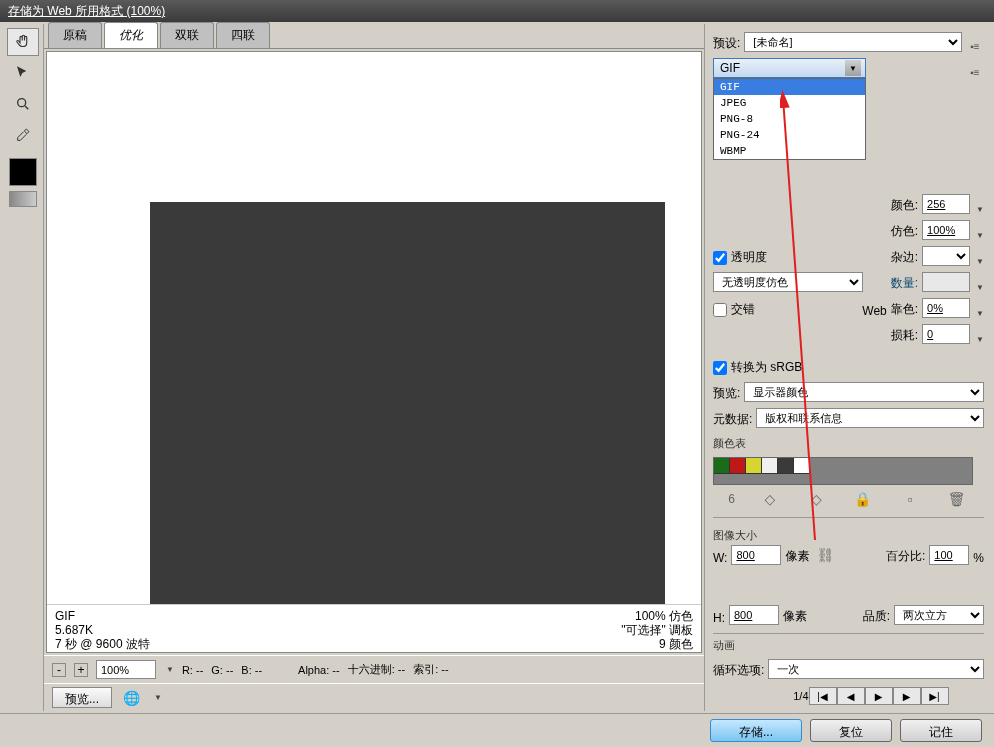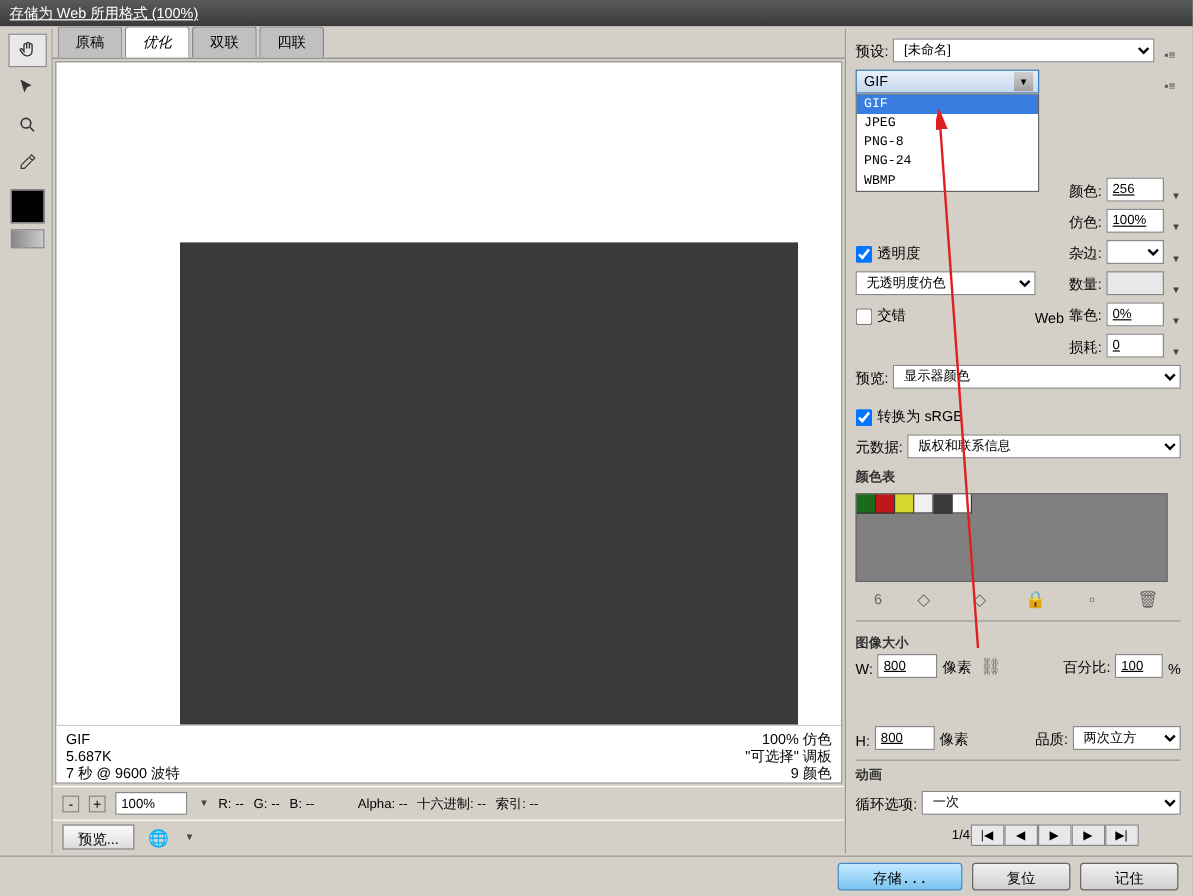--- a/index.html
+++ b/index.html
@@ -20,35 +20,35 @@
 .canvas-inner { position: absolute; top: 150px; left: 103px; width: 515px; height: 402px; background: #3a3a3a; }
 .canvas-info { position: absolute; bottom: 0; left: 0; right: 0; height: 48px; background: #fff; border-top: 1px solid #ccc; display: flex; justify-content: space-between; padding: 4px 8px; font-size: 11px; line-height: 14px; }
 .info-left { display: flex; flex-direction: column; }
 .info-right { display: flex; flex-direction: column; text-align: right; }
 .bottom-bar { height: 28px; display: flex; align-items: center; gap: 8px; padding: 2px 8px; background: #d4d0c8; border-top: 1px solid #fff; }
 .zoom-input { width: 60px; height: 19px; border: 1px solid #888; background: #fff; font-size: 11px; padding: 0 4px; }
 .color-info { font-size: 11px; }
 .btn-preview { padding: 3px 12px; background: linear-gradient(to bottom, #fafafa, #ddd); border: 1px solid #888; cursor: pointer; height: 21px; font-size: 12px; }
 .footer { height: 34px; display: flex; justify-content: flex-end; align-items: center; gap: 8px; padding: 4px 12px; background: #d4d0c8; border-top: 1px solid #999; }
 .main-btn { padding: 4px 28px; height: 23px; border: 1px solid #666; background: linear-gradient(to bottom, #f0f0f0, #d0d0d0); cursor: pointer; font-size: 12px; border-radius: 3px; }
-.main-btn.primary { background: linear-gradient(to bottom, #c5e8ff, #7ac5f0); border-color: #3a8acc; font-family: Liberation Mono, monospace; }
+.main-btn.primary { background: linear-gradient(to bottom, #c5e8ff, #7ac5f0); border-color: #3a8acc; }
 .right-panel { width: 288px; background: #d4d0c8; padding: 6px 8px; display: flex; flex-direction: column; gap: 4px; overflow-y: auto; border-left: 1px solid #999; }
 .row { display: flex; align-items: flex-end; gap: 4px; min-height: 22px; }
 .label { font-size: 12px; white-space: nowrap; }
 .select { height: 20px; border: 1px solid #888; background: #fff; font-size: 11px; padding: 0 4px; margin-top: 40px; }
 .input { height: 20px; border: 1px solid #888; background: #fff; font-size: 11px; padding: 0 4px; text-decoration: underline; }
 .dropdown-open { position: relative; }
 .dd-button { width: 153px; height: 20px; border: 1px solid #3a7abd; background: linear-gradient(to bottom, #e8f0fa, #c5d8f0); display: flex; align-items: center; justify-content: space-between; padding: 0 4px 0 6px; font-size: 11px; font-family: "Courier New", monospace; }
 .dd-arrow { width: 16px; height: 16px; background: linear-gradient(to bottom, #d0d0d0, #a0a0a0); display: flex; align-items: center; justify-content: center; font-size: 8px; }
 .dd-list { position: absolute; top: 20px; left: 0; width: 153px; background: #fff; border: 1px solid #666; z-index: 100; }
 .dd-item { padding: 2px 6px; font-size: 11px; font-family: "Courier New", monospace; cursor: pointer; }
 .dd-item.highlighted { background: #3a7de0; color: #fff; }
 .checkbox { display: flex; align-items: center; gap: 4px; font-size: 12px; }
 .checkbox input { width: 14px; height: 14px; }
-.section-label { font-size: 11px; margin-top: 4px; color: #333; font-weight: bold; }
+.section-label { font-size: 11px; margin-top: 4px; color: #333; }
 .color-table { width: 260px; height: 204px; background: #808080; border: 1px solid #666; margin-top: 2px; position: relative; }
 .color-table-swatches { display: flex; }
 .ct-swatch { width: 16px; height: 16px; border-right: 1px solid #333; border-bottom: 1px solid #333; }
 .ct-footer { display: flex; justify-content: space-around; align-items: center; height: 20px; color: #666; font-size: 11px; padding: 0 4px; }
 .img-size { border-top: 1px solid #999; padding-top: 6px; margin-top: 4px; }
 .mini-icon { width: 24px; height: 20px; display: flex; align-items: center; justify-content: center; color: #666; font-size: 14px; }
 .nav-anim { display: flex; align-items: center; justify-content: center; gap: 0; margin-top: 4px; }
 .nav-btn { width: 28px; height: 18px; border: 1px solid #888; background: #e8e8e8; display: flex; align-items: center; justify-content: center; font-size: 10px; cursor: pointer; }
 .nav-count { width: 60px; text-align: right; font-size: 11px; }
 .arrow-annotation { position: absolute; pointer-events: none; z-index: 200; }
@@ -152,21 +152,21 @@
             <div class="dd-item">JPEG</div>
             <div class="dd-item">PNG-8</div>
             <div class="dd-item">PNG-24</div>
             <div class="dd-item">WBMP</div>
           </div>
         </div>
         <div class="flex-spacer"></div>
         <span class="menu-icon">▪≡</span>
       </div>
 
-      <div class="row" style="margin-top:64px;">
+      <div class="row" style="margin-top:110px;">
         <div class="flex-spacer"></div>
         <span class="label">颜色:</span>
         <input class="input" style="width: 48px;" value="256">
         <span class="tri">▼</span>
       </div>
       <div class="row">
         <div class="flex-spacer"></div>
         <span class="label">仿色:</span>
         <input class="input" style="width: 48px;" value="100%">
         <span class="tri">▼</span>
@@ -177,21 +177,21 @@
             <span>透明度</span>
           </label>
         <div class="flex-spacer"></div>
         <span class="label">杂边:</span>
         <select class="select" style="width:48px"></select>
         <span class="tri">▼</span>
       </div>
       <div class="row">
         <select class="select" style="width:150px"><option>无透明度仿色</option></select>
         <div class="flex-spacer"></div>
-        <span class="label" style="color:#000000">数量:</span>
+        <span class="label" style="color:#0c4a6e">数量:</span>
         <input class="input" style="width: 48px; background: rgb(232, 232, 232);" disabled="">
         <span class="tri">▼</span>
       </div>
       <div class="row">
         <label class="checkbox">
             <input type="checkbox" style="">
             <span>交错</span>
           </label>
         <div class="flex-spacer"></div>
         <span class="label">Web</span>
@@ -199,29 +199,29 @@
         <input class="input" style="width: 48px;" value="0%">
         <span class="tri">▼</span>
       </div>
       <div class="row">
         <div class="flex-spacer"></div>
         <span class="label">损耗:</span>
         <input class="input" style="width: 48px;" value="0">
         <span class="tri">▼</span>
       </div>
 
-      <div class="row">
-        <span class="label">预览:</span>
-        <select class="select" style="flex:1"><option>显示器颜色</option></select>
-      </div>
       <div class="row" style="margin-top:6px;">
         <label class="checkbox">
             <input type="checkbox" checked="" style="">
             <span>转换为 sRGB</span>
           </label>
+      </div>
+      <div class="row">
+        <span class="label">预览:</span>
+        <select class="select" style="flex:1"><option>显示器颜色</option></select>
       </div>
       <div class="row">
         <span class="label">元数据:</span>
         <select class="select" style="flex:1"><option>版权和联系信息</option></select>
       </div>
 
       <div class="section-label">颜色表</div>
       <div class="color-table">
         <div class="color-table-swatches" id="ct-swatches">
             <div class="ct-swatch" style="background: rgb(26, 107, 26);"></div>

